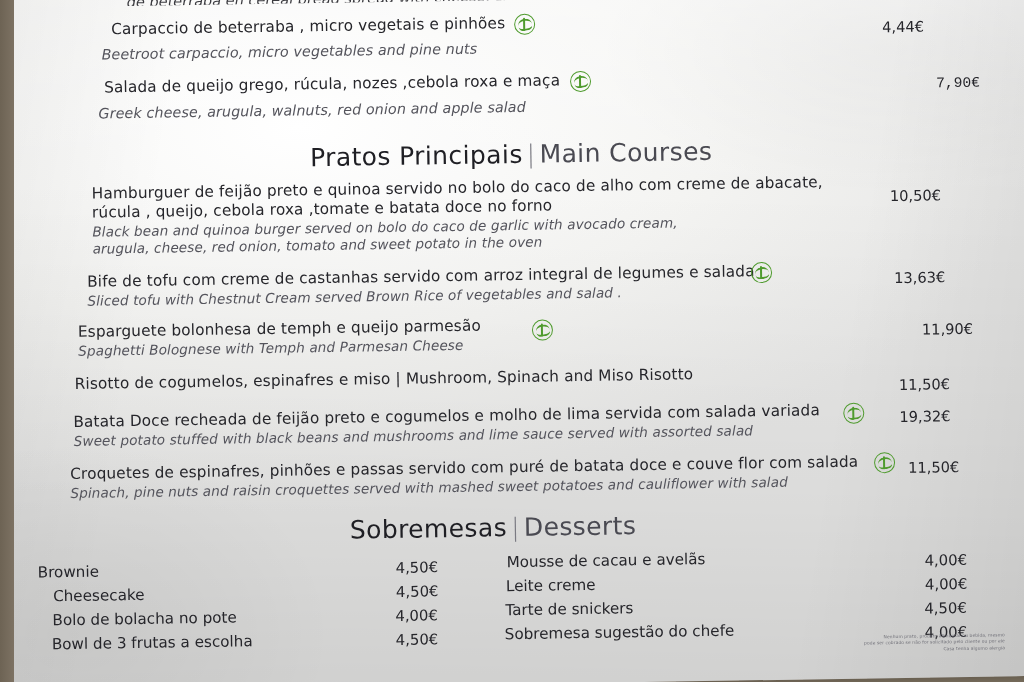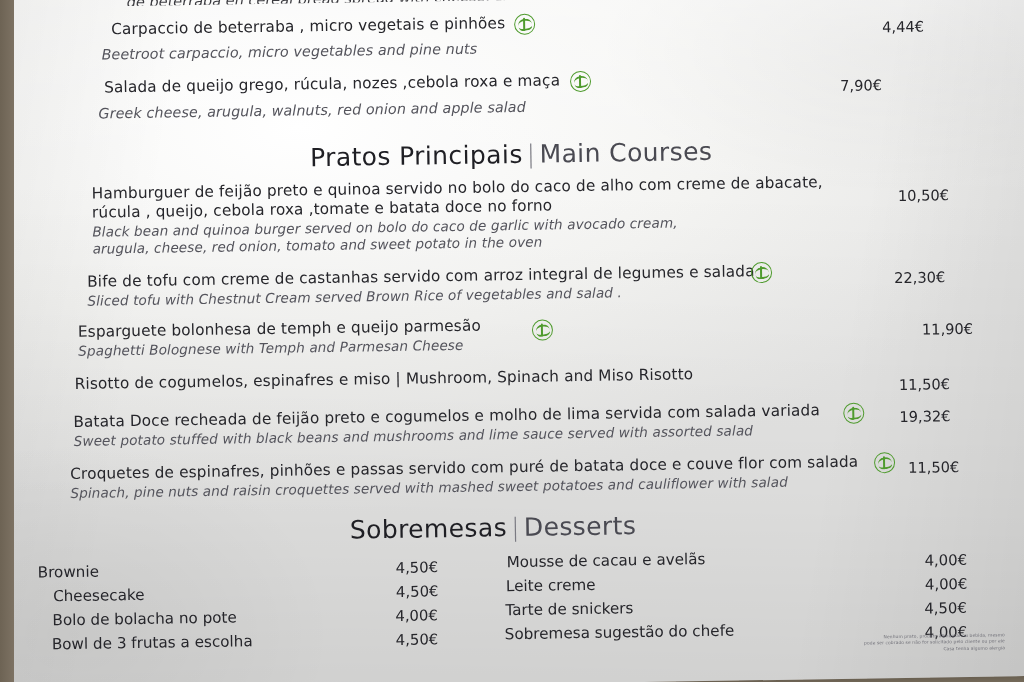--- a/index.html
+++ b/index.html
@@ -182,43 +182,43 @@
       <div class="veg" style="left:505px; top:14px;"></div>
       <div class="price" style="left:873px; top:24px;">4,44€</div>
       <div class="item" style="left:92px; top:40px;">
         <div class="en">Beetroot carpaccio, micro vegetables and pine nuts</div>
       </div>
 
       <div class="item" style="left:94px; top:72px;">
         <div class="pt">Salada de queijo grego, rúcula, nozes ,cebola roxa e maça</div>
       </div>
       <div class="veg" style="left:560px; top:72px;"></div>
-      <div class="price" style="left:830px; top:82px;">7,90€</div>
+      <div class="price" style="left:926px; top:82px;font-family:Liberation Mono, monospace;">7,90€</div>
       <div class="item" style="left:88px; top:99px;">
         <div class="en">Greek cheese, arugula, walnuts, red onion and apple salad</div>
       </div>
 
       <div class="section-head" style="top:140px;">
         <span>Pratos Principais</span><span class="sep">|</span><span class="en-title">Main Courses</span>
       </div>
 
       <div class="item" style="left:80px; top:178px;">
         <div class="pt">Hamburguer de feijão preto e quinoa servido no bolo do caco de alho com creme de abacate,</div>
         <div class="pt" style="margin-top:1px;">rúcula , queijo, cebola roxa ,tomate e batata doce no forno</div>
         <div class="en en-sm" style="margin-top:2px;">Black bean and quinoa burger served on bolo do caco de garlic with avocado cream,</div>
         <div class="en en-sm" style="margin-top:1px;">arugula, cheese, red onion, tomato and sweet potato in the oven</div>
       </div>
-      <div class="price" style="left:878px; top:193px;margin-left:8px;">10,50€</div>
+      <div class="price" style="left:878px; top:193px;">10,50€</div>
 
       <div class="item" style="left:74px; top:266px;">
         <div class="pt">Bife de tofu com creme de castanhas servido com arroz integral de legumes e salada</div>
         <div class="en en-sm" style="margin-top:2px;">Sliced tofu with Chestnut Cream served Brown Rice of vegetables and salad  .</div>
       </div>
       <div class="veg" style="left:738px; top:266px;"></div>
-      <div class="price" style="left:881px; top:275px;">22,30€</div>
+      <div class="price" style="left:881px; top:275px;">13,63€</div>
 
       <div class="item" style="left:64px; top:316px;">
         <div class="pt">Esparguete bolonhesa de temph e  queijo parmesão</div>
         <div class="en en-sm" style="margin-top:2px;">Spaghetti Bolognese with Temph and Parmesan Cheese</div>
       </div>
       <div class="veg" style="left:518px; top:320px;"></div>
       <div class="price" style="left:884px; top:327px;margin-left:24px;">11,90€</div>
 
       <div class="item" style="left:60px; top:368px;">
         <div class="pt"><span>Risotto de cogumelos, espinafres e miso   | Mushroom, Spinach and Miso Risotto</span></div>

